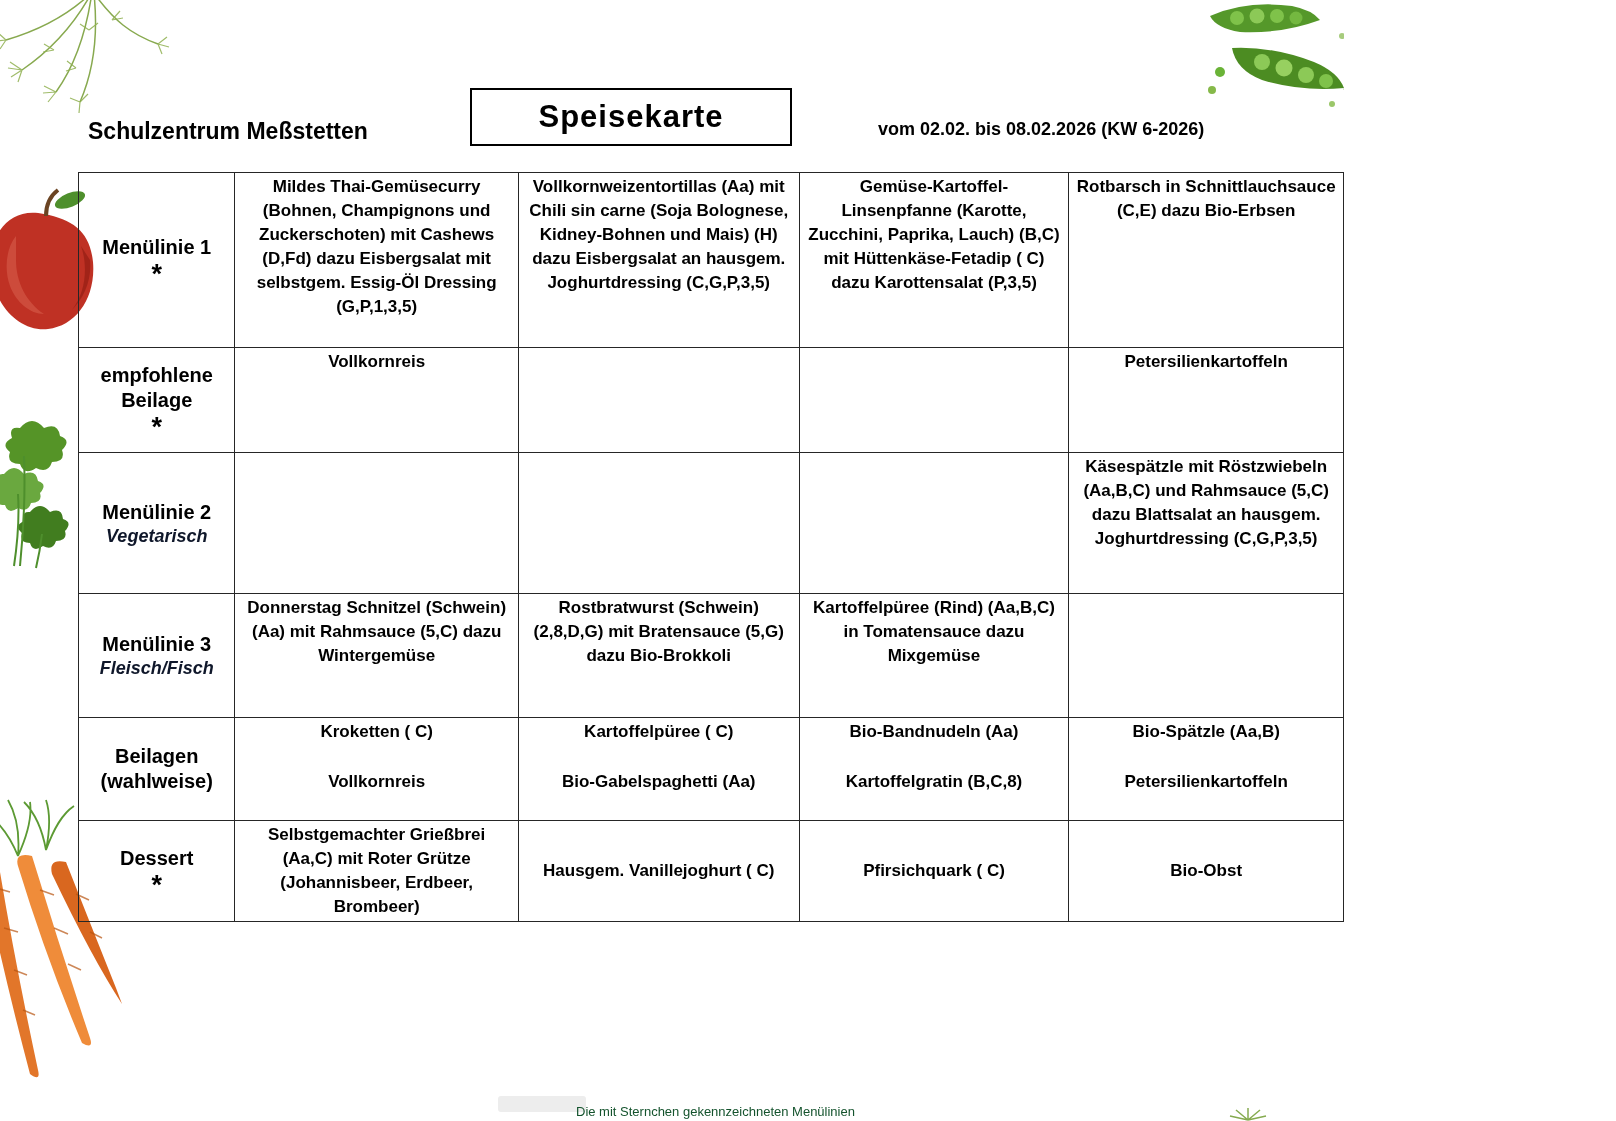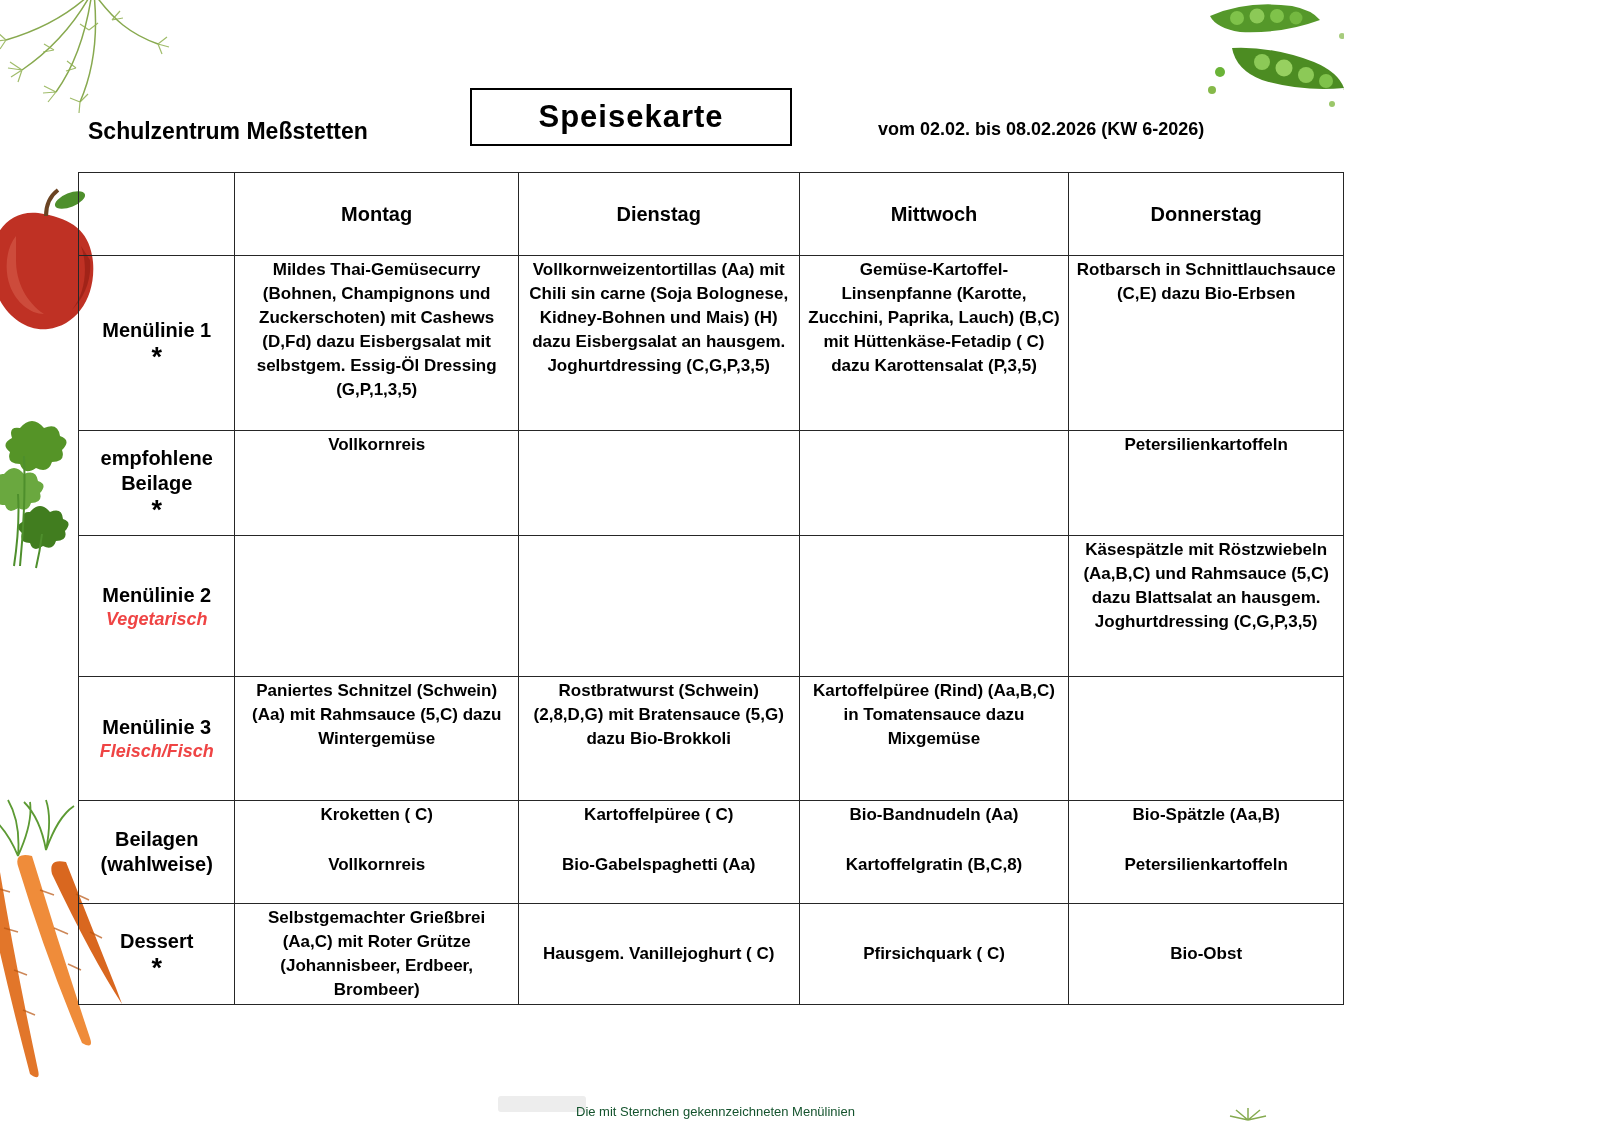--- a/index.html
+++ b/index.html
@@ -19,21 +19,21 @@
               letter-spacing:6px;color:#1c1c1c;white-space:nowrap;}
   .brand-tagline{position:absolute;left:1562px;top:-7px;font-size:15px;letter-spacing:4px;
                  color:#555;font-weight:bold;}
 
   
   table.menu{border-collapse:collapse;position:absolute;left:78px;top:172px;table-layout:fixed;}
   table.menu td{border:1.5px solid #262626;padding:2px 6px;text-align:center;overflow:hidden;}
   .day{font-size:20px;font-weight:bold;vertical-align:middle;}
   .label-col{vertical-align:middle;}
   .rlabel{font-size:20px;font-weight:bold;line-height:25px;}
-  .rsub{font-size:18px;font-weight:bold;font-style:italic;color:#ef4444;line-height:22px;}
+  .rsub{font-size:18px;font-weight:bold;font-style:italic;color:#0f172a;line-height:22px;}
   .rstar{font-size:27px;font-weight:bold;line-height:22px;margin-top:3px;}
   .cell{font-size:17px;font-weight:bold;line-height:24px;}
   .vtop{vertical-align:top;padding-top:4px;}
   .vmid{vertical-align:middle;}
   .item2{margin-top:26px;}
 
   
   .footer-note{position:absolute;left:576px;top:1104px;font-size:13px;color:#14532d;}
   .footer-logo{position:absolute;left:498px;top:1096px;width:88px;height:16px;background:#ededed;
                border-radius:3px;}
@@ -161,27 +161,20 @@
 
   <table class="menu">
     <colgroup>
       <col style="width:165px">
         <col style="width:322px">
         <col style="width:305px">
         <col style="width:310px">
         <col style="width:303px">
     </colgroup>
     <tbody>
-        <tr style="height:83px">
-      <td class="label-col"></td>
-      <td class="day">Montag</td>
-      <td class="day">Dienstag</td>
-      <td class="day">Mittwoch</td>
-      <td class="day">Donnerstag</td>
-    </tr>
     <tr style="height:175px">
       <td class="label-col">
         <div class="rlabel">Menülinie 1</div>
         <div class="rstar">*</div>
       </td>
       <td class="cell vtop">
             <div>Mildes Thai-Gemüsecurry (Bohnen, Champignons und Zuckerschoten) mit Cashews (D,Fd) dazu Eisbergsalat mit selbstgem. Essig-Öl Dressing (G,P,1,3,5)</div>
           </td>
       <td class="cell vtop">
             <div>Vollkornweizentortillas (Aa) mit Chili sin carne (Soja Bolognese, Kidney-Bohnen und Mais) (H) dazu Eisbergsalat an hausgem. Joghurtdressing (C,G,P,3,5)</div>
@@ -218,21 +211,21 @@
       <td class="cell vtop">
             <div>Käsespätzle mit Röstzwiebeln (Aa,B,C) und Rahmsauce (5,C) dazu Blattsalat an hausgem. Joghurtdressing (C,G,P,3,5)</div>
           </td>
     </tr>
     <tr style="height:124px">
       <td class="label-col">
         <div class="rlabel">Menülinie 3</div>
         <div class="rsub">Fleisch/Fisch</div>
       </td>
       <td class="cell vtop">
-            <div>Paniertes Schnitzel (Schwein) (Aa) mit Rahmsauce (5,C) dazu Wintergemüse</div>
+            <div>Donnerstag Schnitzel (Schwein) (Aa) mit Rahmsauce (5,C) dazu Wintergemüse</div>
           </td>
       <td class="cell vtop">
             <div>Rostbratwurst (Schwein) (2,8,D,G) mit Bratensauce (5,G) dazu Bio-Brokkoli</div>
           </td>
       <td class="cell vtop">
             <div>Kartoffelpüree (Rind) (Aa,B,C) in Tomatensauce dazu Mixgemüse</div>
           </td>
       <td class="cell vtop"></td>
     </tr>
     <tr style="height:103px">

